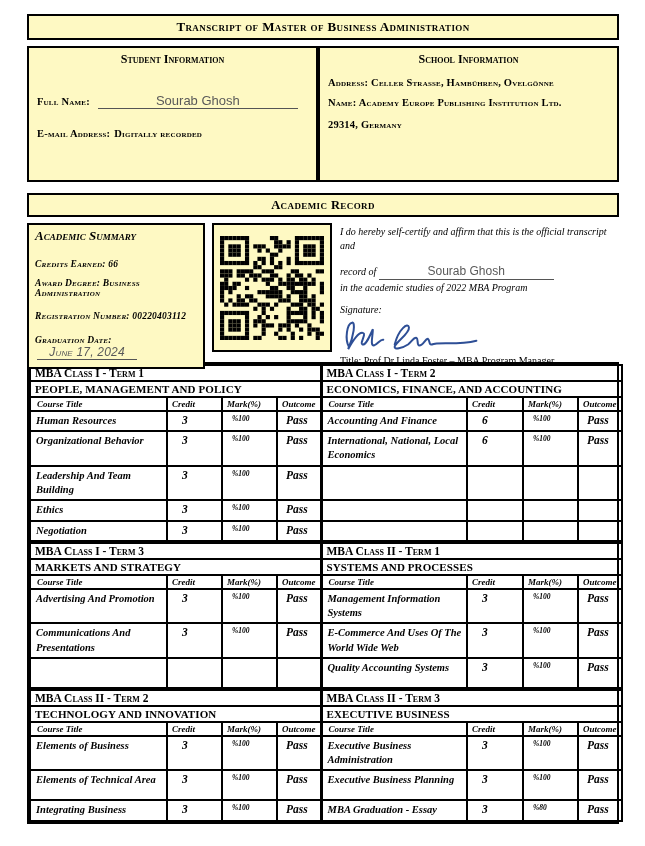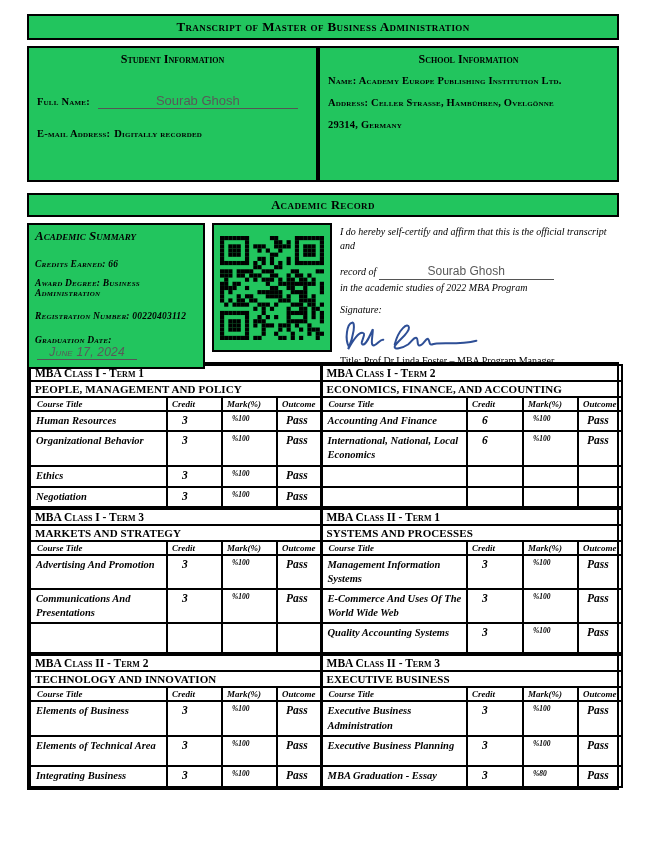--- a/index.html
+++ b/index.html
@@ -1,21 +1,21 @@
 <!DOCTYPE html>
 <html><head>
 <meta charset="utf-8">
 <style>
   * { margin:0; padding:0; box-sizing:border-box; }
   html,body { background:#ffffff; }
   body { width:645px; height:846px; font-family:"Liberation Serif", serif; color:#000; position:relative; }
   .page { position:absolute; left:0; top:0; width:645px; height:846px; background:#fff; }
   .inner { position:absolute; left:27px; top:14px; width:592px; }
 
-  .box { border:2px solid #000; background:#22c55e; }
+  .box { border:2px solid #000; background:#fef9c3; }
 
   
   .title-box { height:26px; display:flex; align-items:center; justify-content:center;
     font-variant:small-caps; font-weight:bold; font-size:13px; letter-spacing:.4px; }
 
   
   .info-row { display:flex; gap:0; margin-top:6px; height:136px; }
   .student-box { flex:0 0 291px; position:relative; }
   .school-box { flex:1; position:relative; }
   .box-heading { text-align:center; font-variant:small-caps; font-weight:bold; font-size:12px; margin-top:4px; }
@@ -83,22 +83,22 @@
           <span class="lbl">Full Name:</span>
           <span class="fillin uline name-uline">Sourab Ghosh</span>
         </div>
         <div class="field-line email-line">
           <span class="lbl">E-mail Address:</span>
           <span class="lbl">Digitally recorded</span>
         </div>
       </div>
       <div class="box school-box">
         <div class="box-heading">School Information</div>
+        <div class="school-line lbl">Address: Celler Strasse, Hambühren, Ovelgönne</div>
         <div class="school-line first lbl">Name: Academy Europe Publishing Institution Ltd.</div>
-        <div class="school-line lbl">Address: Celler Strasse, Hambühren, Ovelgönne</div>
         <div class="school-line lbl">29314, Germany</div>
       </div>
     </div>
 
     <div class="box record-bar">
       <span>Academic Record</span>
     </div>
 
     <div class="summary-row">
       <div class="box summary-box">
@@ -497,20 +497,30 @@
             <tr style="height: 28px;">
               <td class="c-title">Organizational Behavior</td>
               <td class="c-credit">3</td>
               <td class="c-mark">%100</td>
               <td class="c-outcome">Pass</td>
               <td class="c-title rstart">International, National, Local Economics</td>
               <td class="c-credit">6</td>
               <td class="c-mark">%100</td>
               <td class="c-outcome">Pass</td>
             </tr>
+            <tr style="height: 28px;">
+              <td class="c-title">Leadership And Team Building</td>
+              <td class="c-credit">3</td>
+              <td class="c-mark">%100</td>
+              <td class="c-outcome">Pass</td>
+              <td class="c-title rstart"></td>
+              <td class="c-credit"></td>
+              <td class="c-mark"></td>
+              <td class="c-outcome"></td>
+            </tr>
             <tr style="height: 21px;">
               <td class="c-title">Ethics</td>
               <td class="c-credit">3</td>
               <td class="c-mark">%100</td>
               <td class="c-outcome">Pass</td>
               <td class="c-title rstart"></td>
               <td class="c-credit"></td>
               <td class="c-mark"></td>
               <td class="c-outcome"></td>
             </tr>

